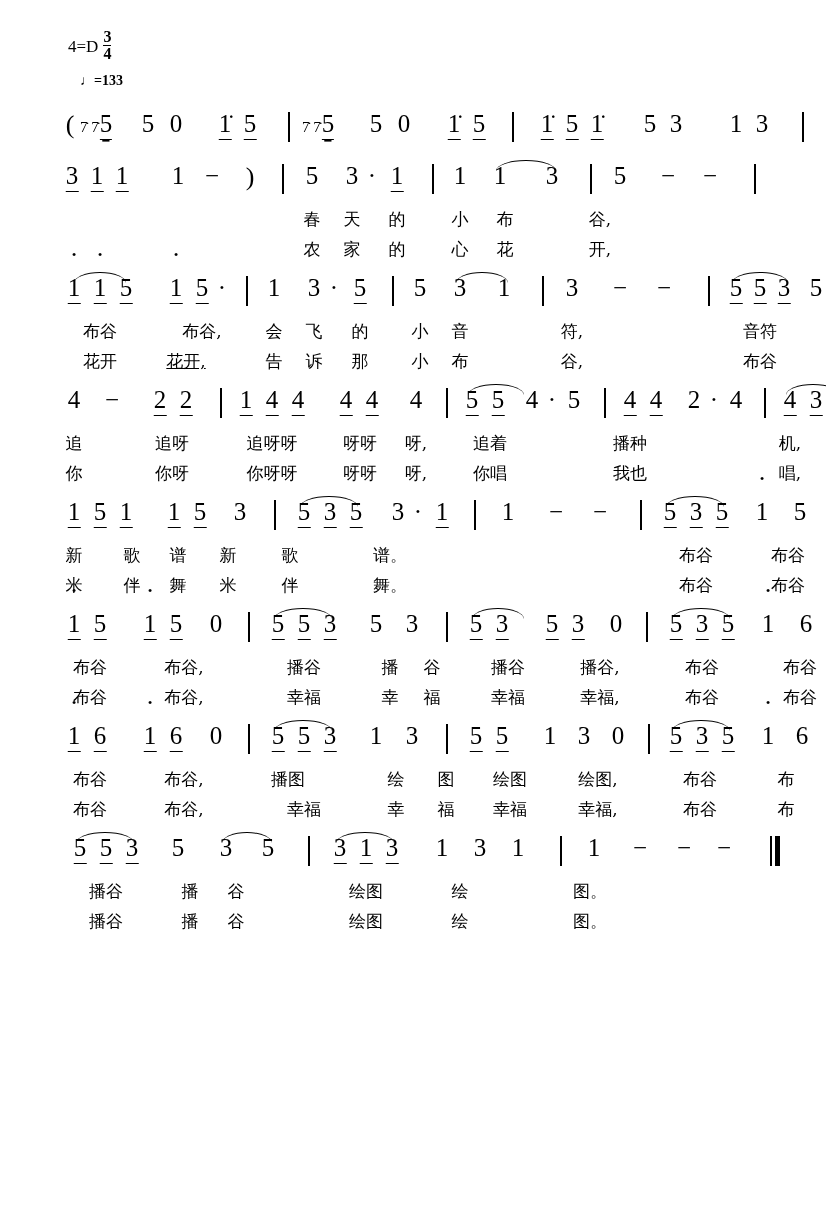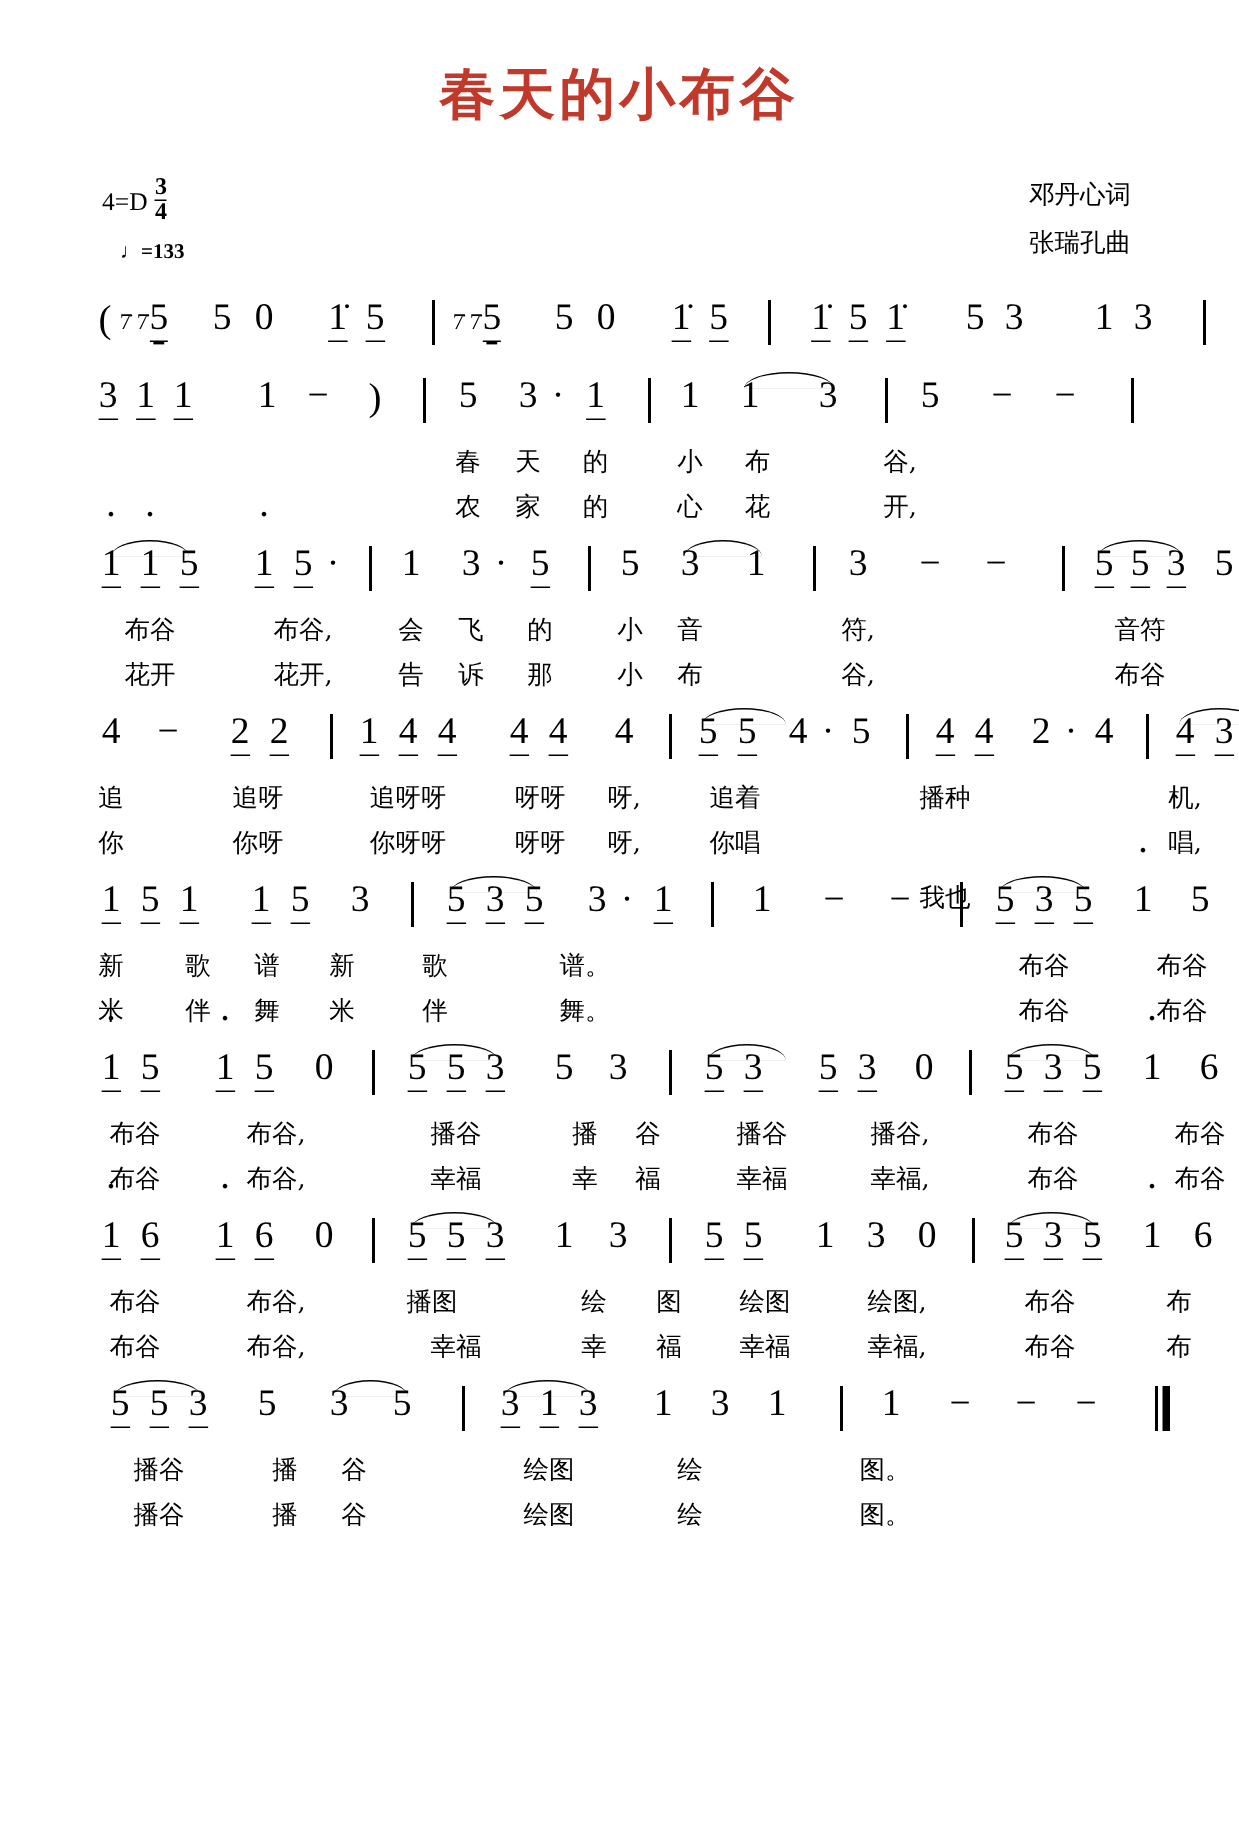--- a/index.html
+++ b/index.html
@@ -170,36 +170,31 @@
     position: relative;
     display: inline-block;
   }
   .paren { font-size: 26px; }
 </style>
 </head>
 <body>
 
 <div class="sheet">
 
-  <div class="title">春天的小布谷</div>
 
   <div class="meta">
     <div class="key-block">
       <div class="key-line">
         <span class="key-text">4=D</span>
         <span class="timesig">
           <span class="num">3</span>
           <span class="den">4</span>
         </span>
       </div>
       <div class="tempo">♩=133</div>
-    </div>
-    <div class="credits">
-      <div>邓丹心词</div>
-      <div>张瑞孔曲</div>
     </div>
   </div>
 
   <div class="systems" id="systems">
       <div class="system">
         <div class="note-row">
           <div class="tok" style="left: 10px;"><span class="num paren">(</span></div>
           <div class="tok" style="left: 36px;"><span class="grace" style="margin-right: 1px;">7̇ 7̇</span><span class="num u2">5</span></div>
           <div class="tok" style="left: 88px;"><span class="num">5</span></div>
           <div class="tok" style="left: 116px;"><span class="num">0</span></div>
@@ -299,21 +294,21 @@
           <div class="ly" style="left: 214px;">会</div>
           <div class="ly" style="left: 254px;">飞</div>
           <div class="ly" style="left: 300px;">的</div>
           <div class="ly" style="left: 360px;">小</div>
           <div class="ly" style="left: 400px;">音</div>
           <div class="ly" style="left: 512px;">符,</div>
           <div class="ly" style="left: 700px;">音符</div>
         </div>
         <div class="lyric-row">
           <div class="ly" style="left: 40px;">花开</div>
-          <div class="ly" style="left: 142px;">花开,</div>
+          <div class="ly" style="left: 126px; text-decoration: underline;">花开,</div>
           <div class="ly" style="left: 214px;">告</div>
           <div class="ly" style="left: 254px;">诉</div>
           <div class="ly" style="left: 300px;">那</div>
           <div class="ly" style="left: 360px;">小</div>
           <div class="ly" style="left: 400px;">布</div>
           <div class="ly" style="left: 512px;">谷,</div>
           <div class="ly" style="left: 700px;">布谷</div>
         </div>
       </div>
       <div class="system">
@@ -357,21 +352,21 @@
           <div class="ly" style="left: 570px;">播种</div>
           <div class="ly" style="left: 730px;">机,</div>
         </div>
         <div class="lyric-row">
           <div class="ly" style="left: 14px;">你</div>
           <div class="ly" style="left: 112px;">你呀</div>
           <div class="ly" style="left: 212px;">你呀呀</div>
           <div class="ly" style="left: 300px;">呀呀</div>
           <div class="ly" style="left: 356px;">呀,</div>
           <div class="ly" style="left: 430px;">你唱</div>
-          <div class="ly" style="left: 570px; margin-top: 37px;">我也</div>
+          <div class="ly" style="left: 570px;">我也</div>
           <div class="ly" style="left: 730px;">唱,</div>
         </div>
       </div>
       <div class="system">
         <div class="note-row">
           <div class="slur" style="left: 240px; width: 58px; top: -2px;"></div>
           <div class="slur" style="left: 606px; width: 58px; top: -2px;"></div>
           <div class="tok" style="left: 14px;"><span class="num u1">1</span></div>
           <div class="tok" style="left: 40px;"><span class="num u1">5</span></div>
           <div class="tok" style="left: 66px;"><span class="num u1">1</span></div>

